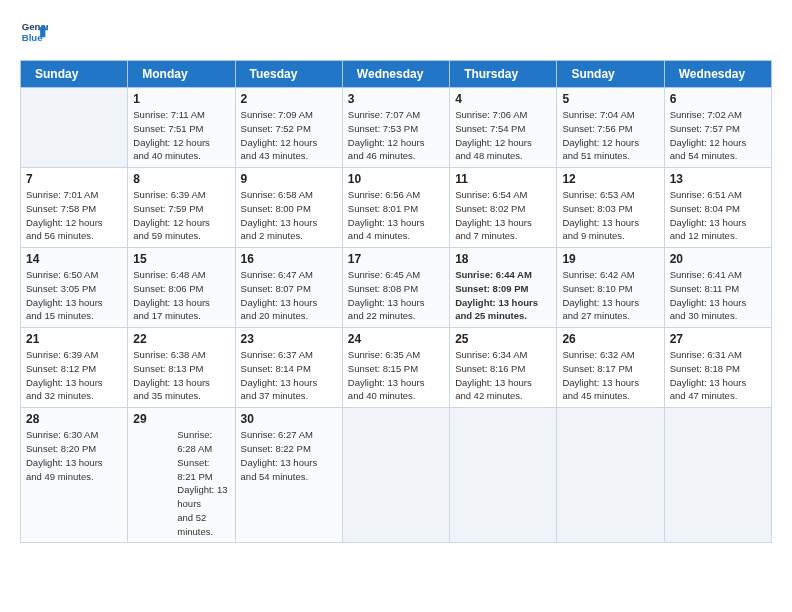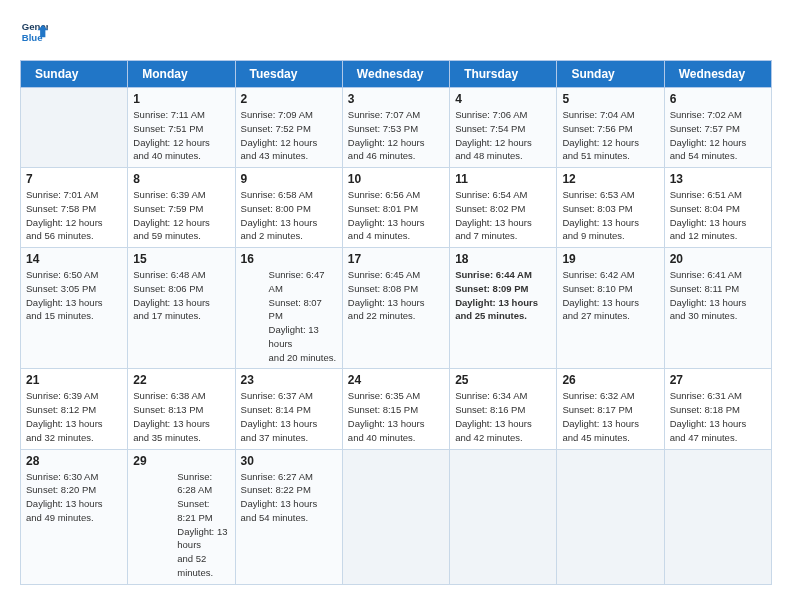--- a/index.html
+++ b/index.html
@@ -220,21 +220,21 @@
           </td>
           <td>
             <span class="day-number">15</span>
             <div class="day-info" style="white-space: pre-line;">Sunrise: 6:48 AM
 Sunset: 8:06 PM
 Daylight: 13 hours
 and 17 minutes.</div>
           </td>
           <td>
             <span class="day-number">16</span>
-            <div class="day-info" style="white-space: pre-line; margin-left: 28px;">Sunrise: 6:47 AM
+            <div class="day-info" style="white-space: pre-line;">Sunrise: 6:47 AM
 Sunset: 8:07 PM
 Daylight: 13 hours
 and 20 minutes.</div>
           </td>
           <td>
             <span class="day-number">17</span>
             <div class="day-info" style="white-space: pre-line;">Sunrise: 6:45 AM
 Sunset: 8:08 PM
 Daylight: 13 hours
 and 22 minutes.</div>

